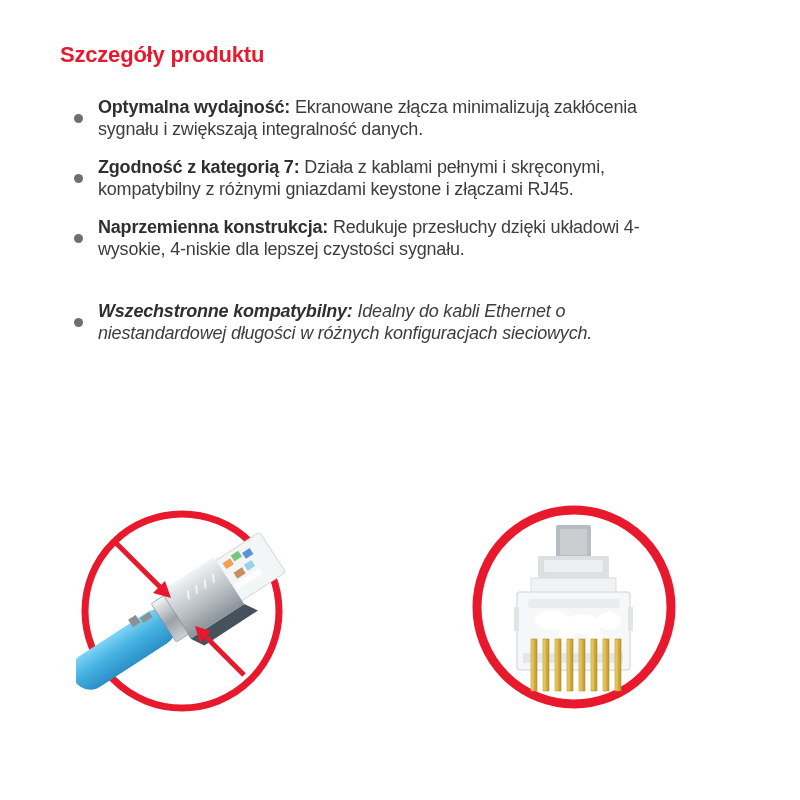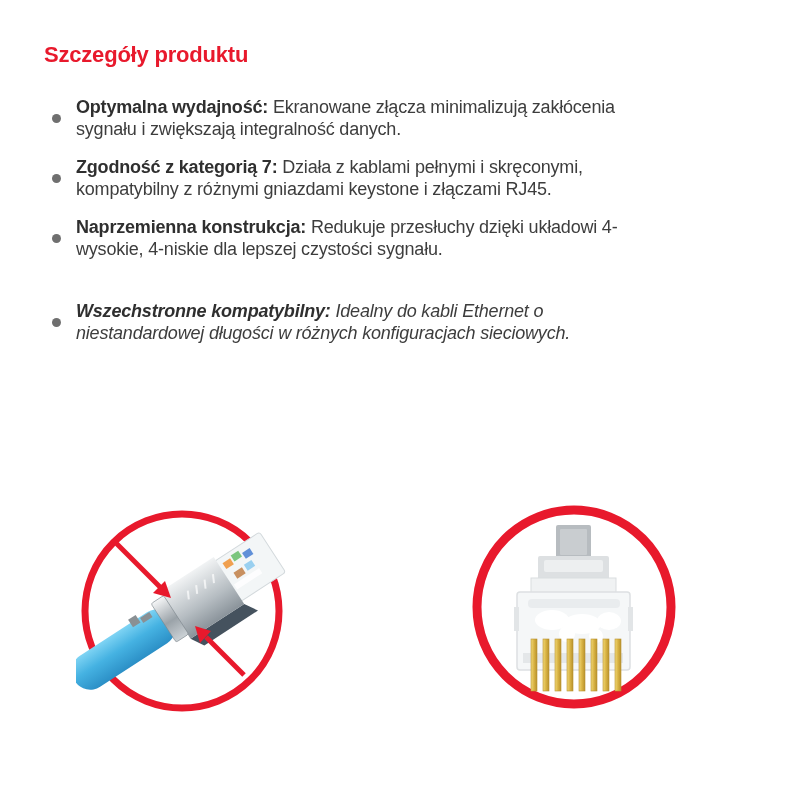--- a/index.html
+++ b/index.html
@@ -9,32 +9,32 @@
     width: 800px;
     height: 800px;
     overflow: hidden;
     font-family: "Liberation Sans", sans-serif;
   }
   .page {
     width: 800px;
     height: 800px;
     position: relative;
     box-sizing: border-box;
-    padding: 42px 40px 0 44px;
+    padding: 42px 40px 0 60px;
   }
   .page-title {
     color: #e8192c;
     font-size: 22px;
     font-weight: 700;
     letter-spacing: -0.2px;
     margin: 0 0 28px 0;
   }
   ul.features {
     list-style: none;
-    margin: 8px;
+    margin: 14px;
     padding: 0;
     max-width: 650px;
   }
   ul.features li {
     display: flex;
     align-items: center;
     margin-bottom: 16px;
   }
   ul.features li:nth-child(4) {
     margin-top: 40px;

